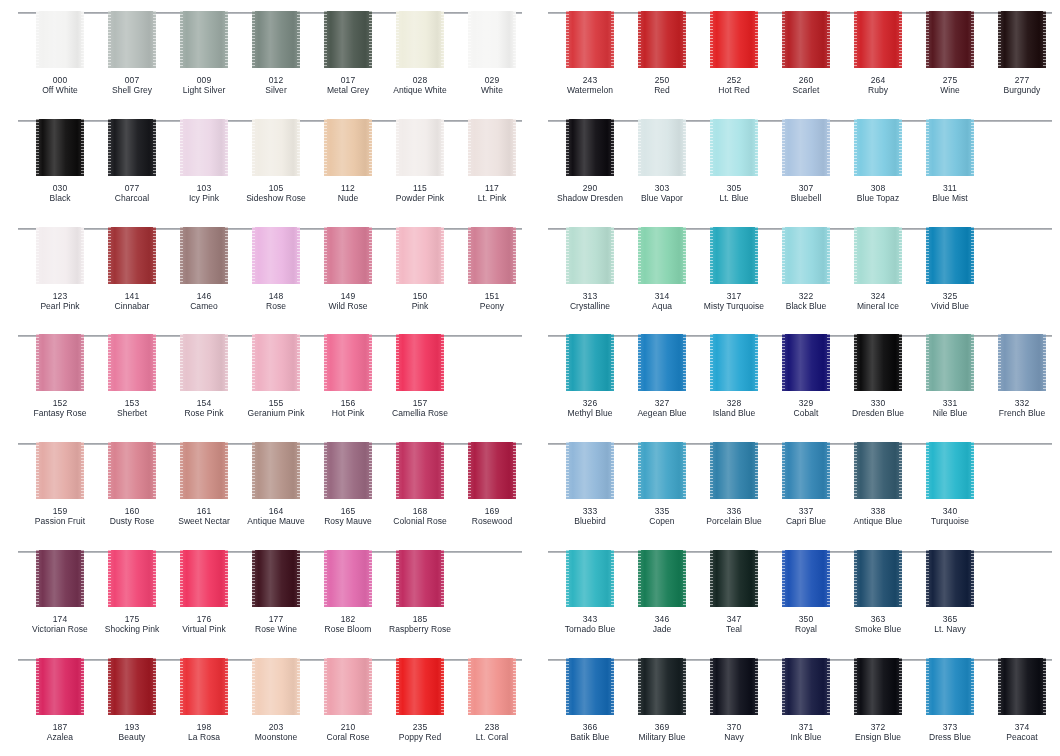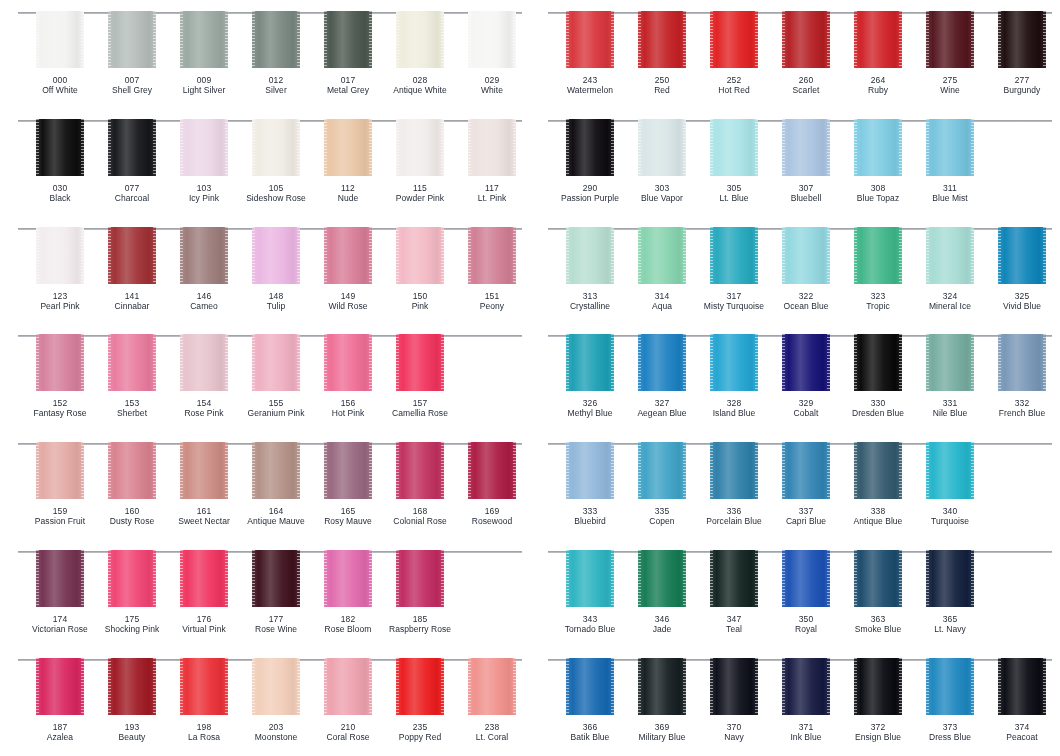--- a/index.html
+++ b/index.html
@@ -312,21 +312,21 @@
               <span class="code">146</span>
               <span class="cname">Cameo</span>
             </div>
           </div>
           <div class="cell">
             <div class="chip-wrap">
               <div class="chip" style="background: rgb(234, 181, 226);"></div>
             </div>
             <div class="labels">
               <span class="code">148</span>
-              <span class="cname">Tulip</span>
+              <span class="cname">Rose</span>
             </div>
           </div>
           <div class="cell">
             <div class="chip-wrap">
               <div class="chip" style="background: rgb(215, 123, 150);"></div>
             </div>
             <div class="labels">
               <span class="code">149</span>
               <span class="cname">Wild Rose</span>
             </div>
@@ -677,21 +677,21 @@
       </div>
       <div class="row">
         <div class="rule"></div>
         <div class="swatches">
           <div class="cell">
             <div class="chip-wrap">
               <div class="chip" style="background: rgb(12, 10, 15);"></div>
             </div>
             <div class="labels">
               <span class="code">290</span>
-              <span class="cname">Passion Purple</span>
+              <span class="cname">Shadow Dresden</span>
             </div>
           </div>
           <div class="cell">
             <div class="chip-wrap">
               <div class="chip" style="background: rgb(216, 229, 230);"></div>
             </div>
             <div class="labels">
               <span class="code">303</span>
               <span class="cname">Blue Vapor</span>
             </div>
@@ -763,30 +763,21 @@
               <span class="code">317</span>
               <span class="cname">Misty Turquoise</span>
             </div>
           </div>
           <div class="cell">
             <div class="chip-wrap">
               <div class="chip" style="background: rgb(146, 215, 223);"></div>
             </div>
             <div class="labels">
               <span class="code">322</span>
-              <span class="cname">Ocean Blue</span>
-            </div>
-          </div>
-          <div class="cell">
-            <div class="chip-wrap">
-              <div class="chip" style="background: rgb(61, 181, 136);"></div>
-            </div>
-            <div class="labels">
-              <span class="code">323</span>
-              <span class="cname">Tropic</span>
+              <span class="cname">Black Blue</span>
             </div>
           </div>
           <div class="cell">
             <div class="chip-wrap">
               <div class="chip" style="background: rgb(165, 220, 211);"></div>
             </div>
             <div class="labels">
               <span class="code">324</span>
               <span class="cname">Mineral Ice</span>
             </div>

